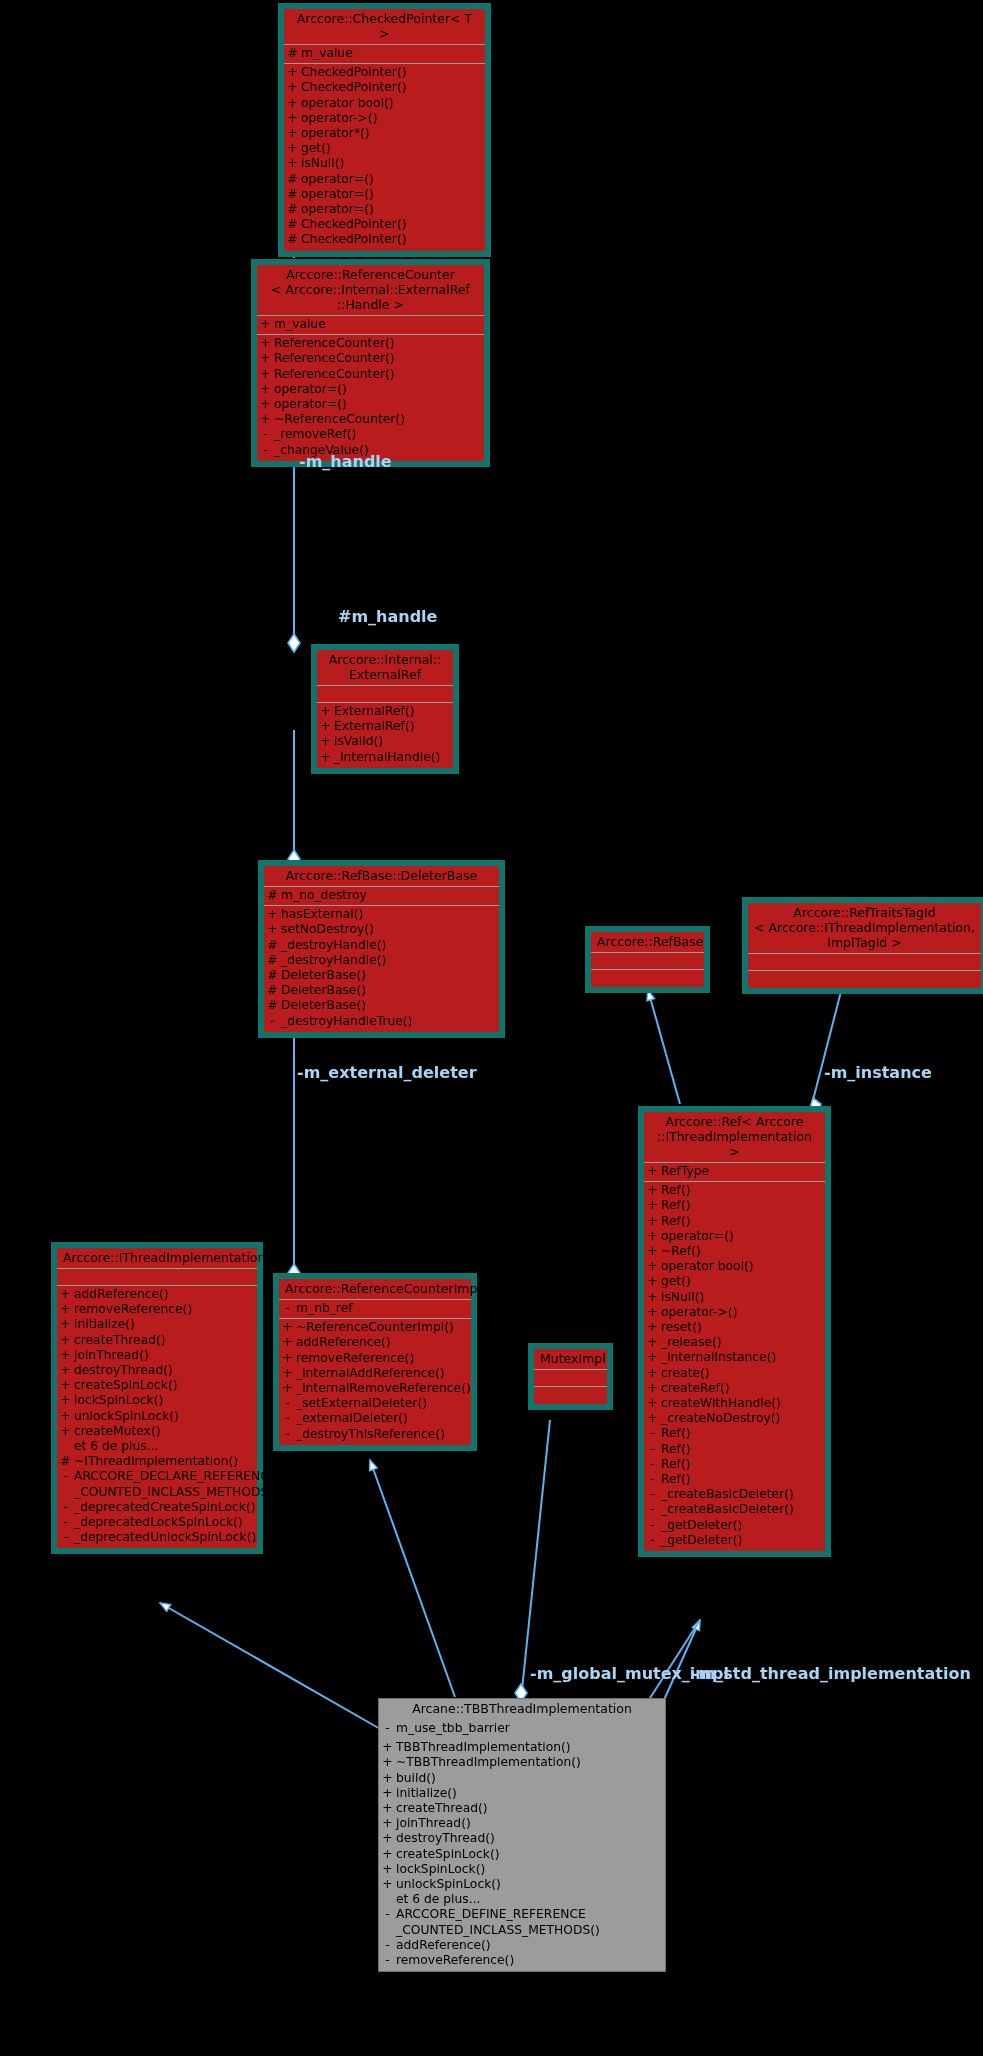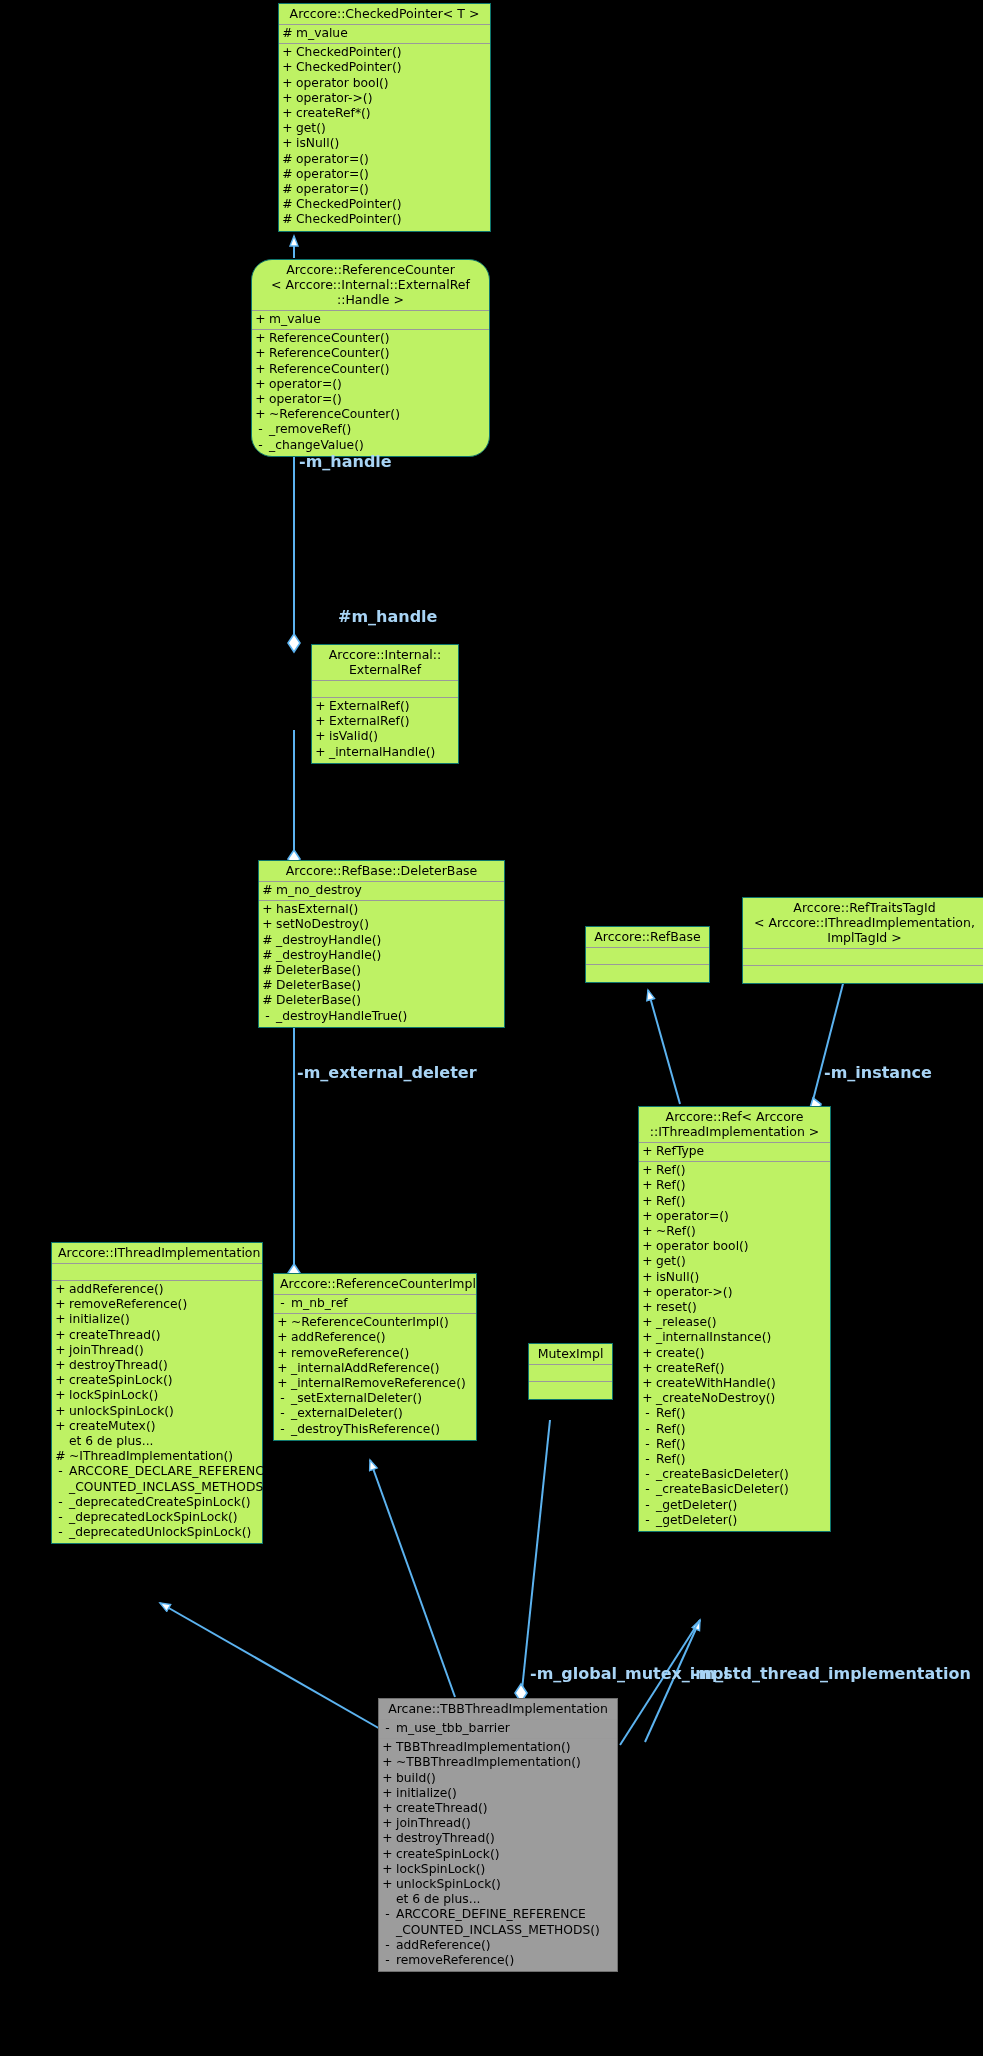--- a/index.html
+++ b/index.html
@@ -22,22 +22,22 @@
   }
   svg.edges {
     position: absolute;
     left: 0; top: 0;
     width: 983px;
     height: 2056px;
     pointer-events: none;
   }
   .node {
     position: absolute;
-    background: #bef264;
-    border: 1px solid #0f766e;
+    background: #b91c1c;
+    border: 6px solid #0f766e;
     box-sizing: border-box;
     color: #000000;
     z-index: 5;
   }
   .node.highlight {
     background: #9c9c9c;
     border: 1px solid #6f6f6f;
   }
   .node-title {
     text-align: center;
@@ -78,30 +78,30 @@
     color: #a8d4f5;
     font-size: 16px;
     font-weight: bold;
     font-family: "DejaVu Sans", "Liberation Sans", sans-serif;
     white-space: nowrap;
     z-index: 8;
   }
 
   
   #n-checkedpointer { left: 278px; top: 3px;  width: 213px; }
-  #n-refcounter     { left: 251px; top: 259px; width: 239px; border-radius: 21px; }
+  #n-refcounter     { left: 251px; top: 259px; width: 239px; }
   #n-externalref    { left: 311px; top: 644px; width: 148px; }
   #n-deleterbase    { left: 258px; top: 860px; width: 247px; }
   #n-refbase        { left: 585px; top: 913px; width: 125px; margin-top: 13px; }
   #n-reftraits      { left: 742px; top: 897px; width: 245px; }
   #n-ref            { left: 638px; top: 1106px; width: 193px; }
   #n-ithreadimpl    { left: 7px;   top: 1242px; width: 212px; margin-left: 44px; }
   #n-refcounterimpl { left: 273px; top: 1273px; width: 204px; }
   #n-muteximpl      { left: 528px; top: 1343px; width: 85px;  }
-  #n-tbbthread      { left: 378px; top: 1698px; width: 240px; }
+  #n-tbbthread      { left: 378px; top: 1698px; width: 288px; }
 </style>
 </head>
 <body>
 
 <div id="canvas">
 
   <svg class="edges" viewBox="0 0 983 2056" xmlns="http://www.w3.org/2000/svg">
     <defs>
       <marker id="arrow-hollow" markerWidth="14" markerHeight="14" refX="11" refY="5" orient="auto" markerUnits="userSpaceOnUse">
         <path d="M1,1 L11,5 L1,9 z" fill="#ffffff" stroke="#5cb3f0" stroke-width="1.4"></path>
@@ -161,21 +161,21 @@
   <div class="node" id="n-checkedpointer">
     <div class="node-title">Arccore::CheckedPointer&lt; T &gt;</div>
     <div class="node-attrs">
         <div class="mrow"><span class="mvis">#</span><span class="mname">m_value</span></div>
       </div>
     <div class="node-ops">
         <div class="mrow"><span class="mvis">+</span><span class="mname">CheckedPointer()</span></div>
         <div class="mrow"><span class="mvis">+</span><span class="mname">CheckedPointer()</span></div>
         <div class="mrow"><span class="mvis">+</span><span class="mname">operator bool()</span></div>
         <div class="mrow"><span class="mvis">+</span><span class="mname">operator-&gt;()</span></div>
-        <div class="mrow"><span class="mvis">+</span><span class="mname">createRef*()</span></div>
+        <div class="mrow"><span class="mvis">+</span><span class="mname">operator*()</span></div>
         <div class="mrow"><span class="mvis">+</span><span class="mname">get()</span></div>
         <div class="mrow"><span class="mvis">+</span><span class="mname">isNull()</span></div>
         <div class="mrow"><span class="mvis">#</span><span class="mname">operator=()</span></div>
         <div class="mrow"><span class="mvis">#</span><span class="mname">operator=()</span></div>
         <div class="mrow"><span class="mvis">#</span><span class="mname">operator=()</span></div>
         <div class="mrow"><span class="mvis">#</span><span class="mname">CheckedPointer()</span></div>
         <div class="mrow"><span class="mvis">#</span><span class="mname">CheckedPointer()</span></div>
       </div>
   </div>
 

